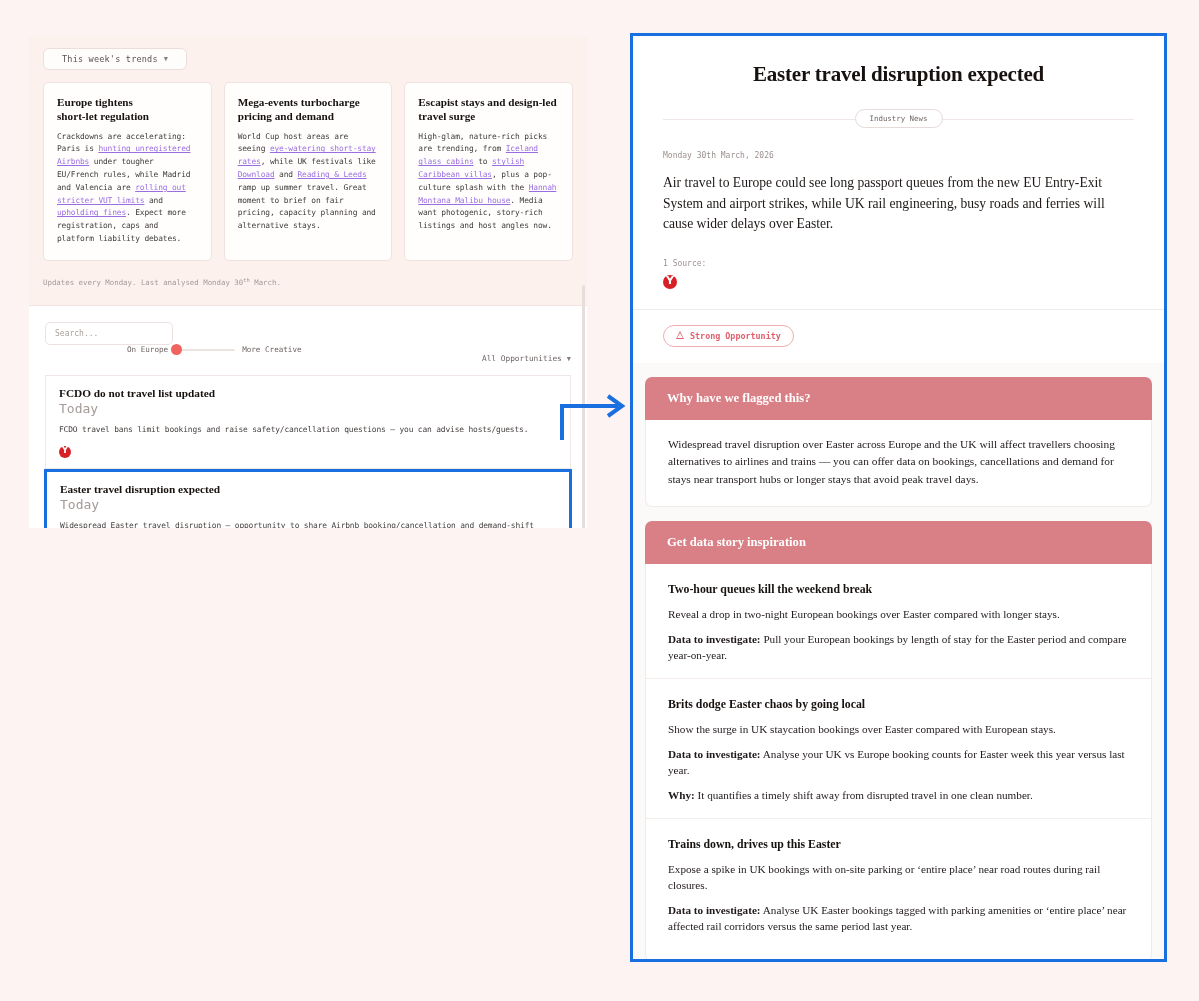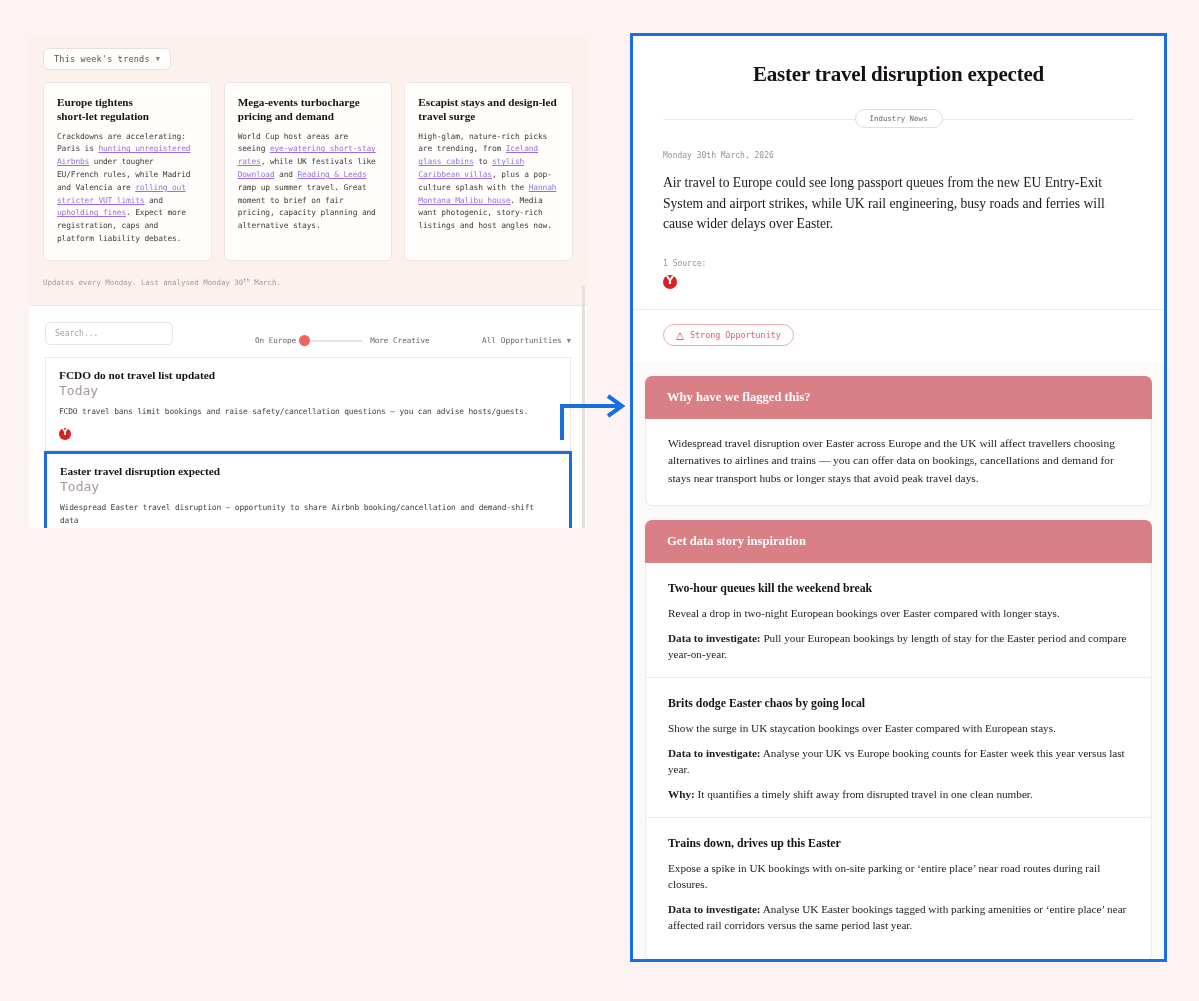--- a/index.html
+++ b/index.html
@@ -17,21 +17,21 @@
     position:absolute;left:29px;top:35px;width:558px;height:493px;
     background:#ffffff;overflow:hidden;
   }
   #trends-band{
     background:#fdf1ee;padding:12px 14px 18px 14px;
     border-bottom:1px solid #f3e3e0;
   }
   #trends-dropdown{
     display:inline-flex;align-items:center;gap:6px;
     background:#fffdfc;border:1px solid #ecdedb;border-radius:6px;
-    padding:5px 10px;font-size:8.5px;color:#5a5250;
+    padding:5px 18px;font-size:8.5px;color:#5a5250;
     font-family:"DejaVu Sans Mono",monospace;letter-spacing:.2px;
   }
   .chev{font-size:7px;color:#8a807d;}
   #trend-cards{display:flex;gap:12px;margin-top:12px;}
   .trend-card{
     flex:1;background:#fffefd;border:1px solid #f0e2df;border-radius:5px;
     padding:12px 13px 14px 13px;box-sizing:border-box;min-height:135px;
   }
   .trend-card h3{
     margin:0 0 7px 0;font-size:11.2px;line-height:1.28;color:#17120f;
@@ -43,22 +43,23 @@
   }
   .trend-card a{color:#9a6ee0;text-decoration:underline;}
   #updates-note{
     margin-top:16px;font-size:7.4px;color:#a59a97;
     font-family:"DejaVu Sans Mono",monospace;
   }
   #updates-note sup{font-size:5.4px;}
 
   
   #filter-bar{
-    display:flex;align-items:flex-end;padding:16px 16px 12px 16px;
+    display:flex;align-items:flex-start;padding:16px 16px 12px 16px;
     background:#fff;
+    flex-direction:column;
   }
   #search-input{
     width:108px;border:1px solid #ece3e1;border-radius:5px;
     padding:6px 9px;font-size:8px;color:#7e7572;
     font-family:"DejaVu Sans Mono",monospace;background:#fff;outline:none;
   }
   #search-input::placeholder{color:#a9a09d;}
   #tone-slider-wrap{
     display:flex;align-items:center;gap:7px;margin-left:82px;
   }
@@ -144,24 +145,25 @@
   #sources-label{
     margin-top:24px;font-size:8px;color:#9b918e;font-family:"DejaVu Sans Mono",monospace;
   }
   #sources-icons{margin-top:7px;display:flex;gap:3px;}
   #sources-icons .fav{width:14px;height:14px;}
   #sources-icons .fav-tele::after{font-size:11px;}
   #badge-row{
     background:#fff;border-top:1px solid #f0eae8;padding:14px 30px 16px 30px;
   }
   #opportunity-badge{
-    display:inline-flex;align-items:flex-end;gap:6px;
+    display:inline-flex;align-items:flex-start;gap:6px;
     border:1px solid #f0aeb2;border-radius:13px;padding:5px 12px;
     font-size:8.4px;color:#e0606d;background:#fff;
     font-family:"DejaVu Sans Mono",monospace;
+    font-weight:bold;
   }
   .warn-tri{display:inline-block;width:0;height:0;
     border-left:4.5px solid transparent;border-right:4.5px solid transparent;
     border-bottom:8px solid #e0606d;position:relative;}
   .warn-tri::after{content:"";position:absolute;left:-3px;top:2.2px;
     width:0;height:0;border-left:3px solid transparent;border-right:3px solid transparent;
     border-bottom:5.4px solid #fff;}
 
   .section{margin:14px 12px 0 12px;}
   .section-header{

